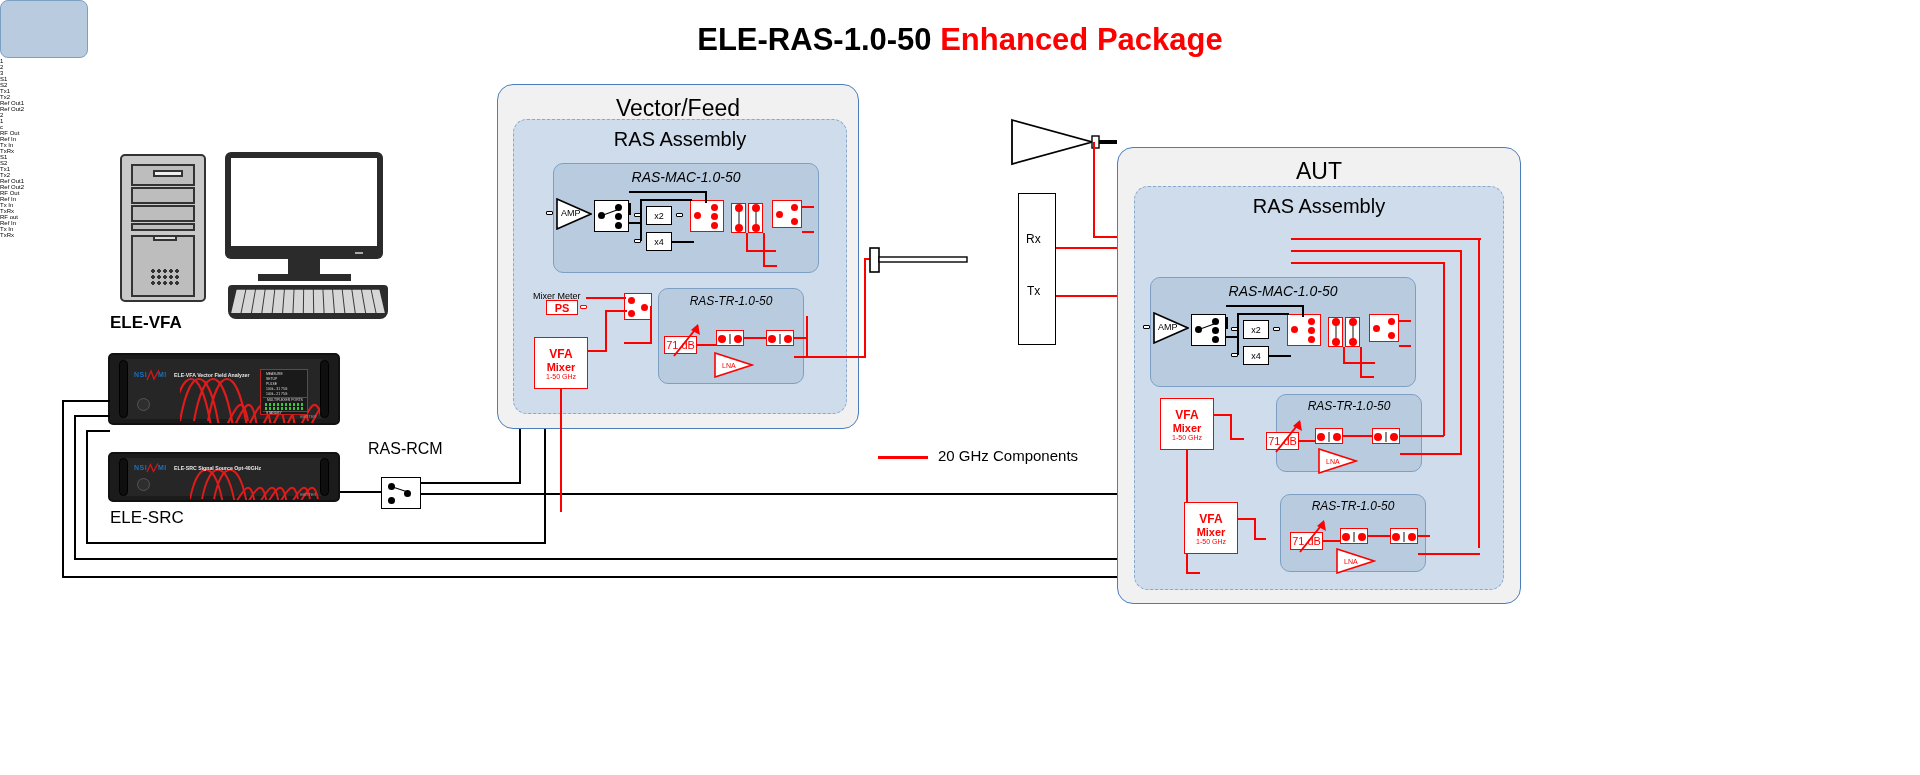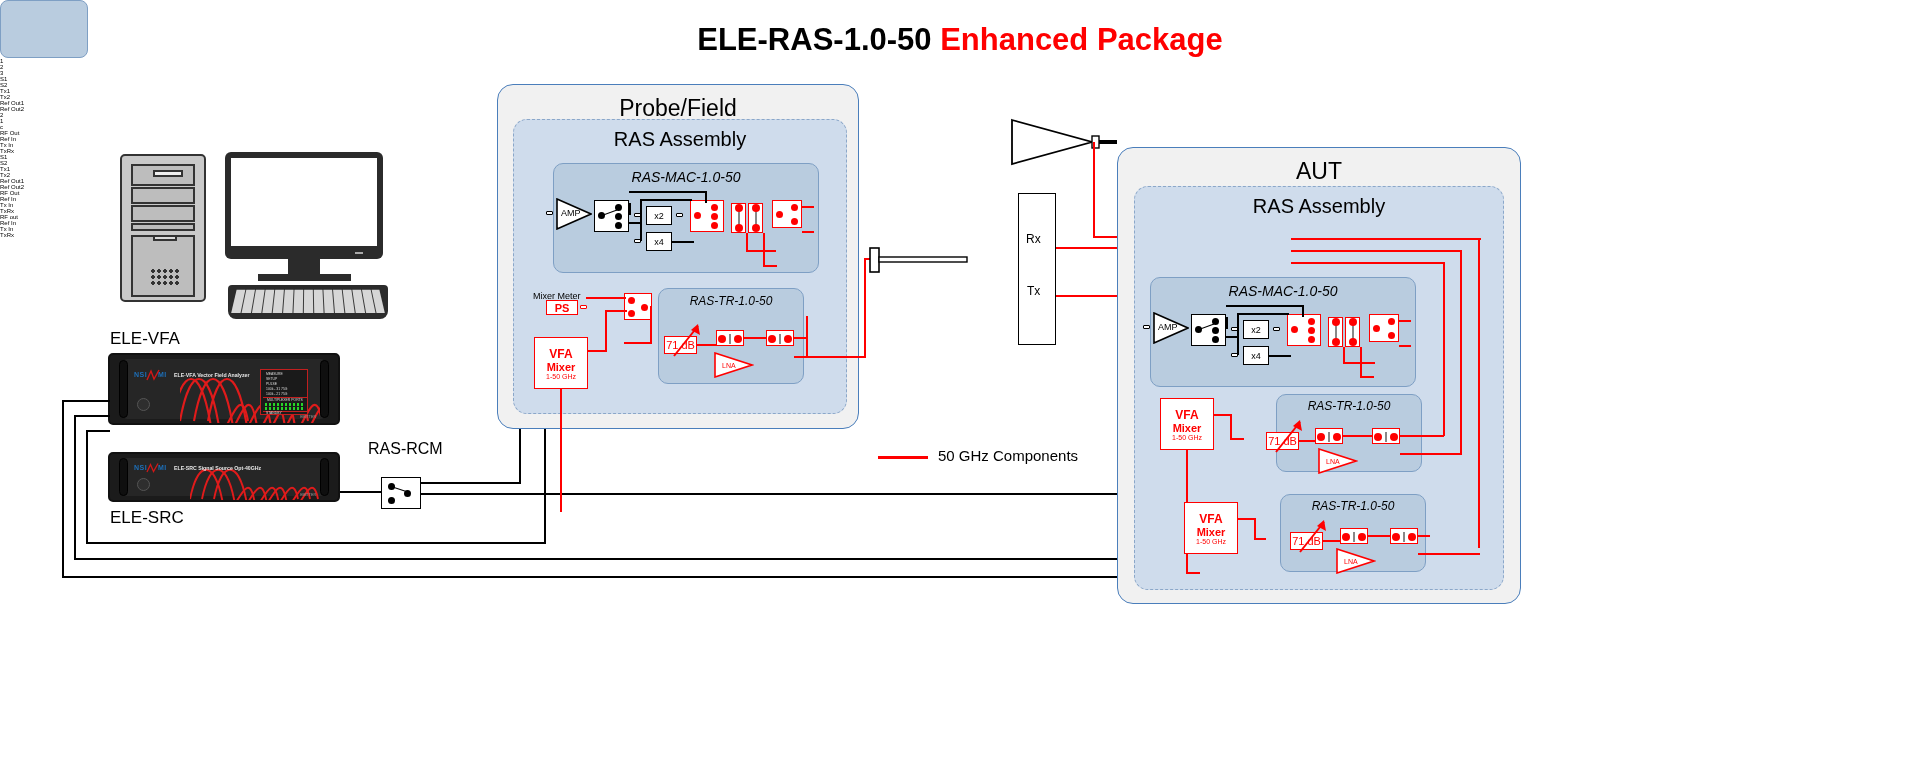--- a/index.html
+++ b/index.html
@@ -148,21 +148,21 @@
   <div class="mon-stand" style="left:258px; top:274px; width:93px; height:7px;"></div>
 
   <div class="keyboard" style="left:228px; top:285px; width:160px; height:34px;">
     <div class="keys" style="left:6px; top:4px; width:148px; height:24px;
       background:
         repeating-linear-gradient(90deg,#d6d6d6 0 9px,#3a3a3a 9px 10px),
         repeating-linear-gradient(0deg,#d6d6d6 0 7px,#3a3a3a 7px 8px);
       transform:perspective(90px) rotateX(16deg);"></div>
   </div>
 
-  <div class="devlabel" style="left:110px; top:329px;">ELE-VFA</div>
+  <div class="devlabel" style="left:110px; top:313px;font-weight:bold;">ELE-VFA</div>
 
   <div class="rack" style="left:108px; top:353px; width:232px; height:72px;">
     <div class="face"></div>
     <div class="ear" style="left:9px;"></div>
     <div class="ear" style="right:9px;"></div>
     <div class="sineoverlay" style="right:18px; width:140px;">
       <svg width="140" height="72" viewBox="0 0 140 72">
         <g fill="none" stroke="#e01b1b" stroke-width="2.1">
           <path d="M0 66 C 10 10, 28 10, 38 66 S 66 10, 76 66 S 104 10, 114 66 S 142 10, 152 66"></path>
           <path d="M14 66 C 24 10, 42 10, 52 66 S 80 10, 90 66 S 118 10, 128 66"></path>
@@ -248,21 +248,21 @@
   <div class="w" style="left:340px; top:491px; width:42px; height:2px;"></div>
 
   <div class="w" style="left:421px; top:482px; width:100px; height:2px;"></div>
   <div class="w" style="left:519px; top:258px; width:2px; height:226px;"></div>
   <div class="w" style="left:519px; top:258px; width:34px; height:2px;"></div>
   <div class="w" style="left:421px; top:493px; width:700px; height:2px;"></div>
   <div class="w" style="left:1120px; top:327px; width:2px; height:168px;"></div>
   <div class="w" style="left:1120px; top:327px; width:32px; height:2px;"></div>
 
   <div class="abs zone" style="left:497px; top:84px; width:362px; height:345px;">
-    <div class="zone-title" style="top:10px;">Probe/Field</div>
+    <div class="zone-title" style="top:10px;">Vector/Feed</div>
   </div>
 
   <div class="abs assembly" style="left:513px; top:119px; width:334px; height:295px;">
     <div class="assembly-title" style="top:8px;">RAS Assembly</div>
   </div>
 
   <div class="abs module" style="left:553px; top:163px; width:266px; height:110px;">
     <div class="module-title" style="top:5px;">RAS-MAC-1.0-50</div>
   </div>
 
@@ -400,21 +400,21 @@
   <div class="w red" style="left:864px; top:258px; width:14px; height:2px;"></div>
 
   <div class="horn" style="left:866px; top:246px;">
     <svg width="102" height="28" viewBox="0 0 102 28">
       <rect x="4" y="2" width="9" height="24" fill="#fff" stroke="#000" stroke-width="1.6"></rect>
       <rect x="13" y="11" width="88" height="5" fill="#fff" stroke="#000" stroke-width="1.4"></rect>
     </svg>
   </div>
 
   <div id="legend-line" style="left:878px; top:456px; width:50px;"></div>
-  <div id="legend-text" style="left:938px; top:447px;">50 GHz Components</div>
+  <div id="legend-text" style="left:938px; top:447px;">20 GHz Components</div>
 
   <div class="horn" style="left:1010px; top:118px;">
     <svg width="110" height="48" viewBox="0 0 110 48">
       <polygon points="2,2 82,24 2,46" fill="#fff" stroke="#000" stroke-width="1.8"></polygon>
       <rect x="82" y="18" width="7" height="12" fill="#fff" stroke="#000" stroke-width="1.4"></rect>
       <rect x="89" y="22" width="18" height="4" fill="#000"></rect>
     </svg>
   </div>
   <div class="w red" style="left:1093px; top:142px; width:2px; height:96px;"></div>
   <div class="w red" style="left:1093px; top:236px; width:200px; height:2px;"></div>

